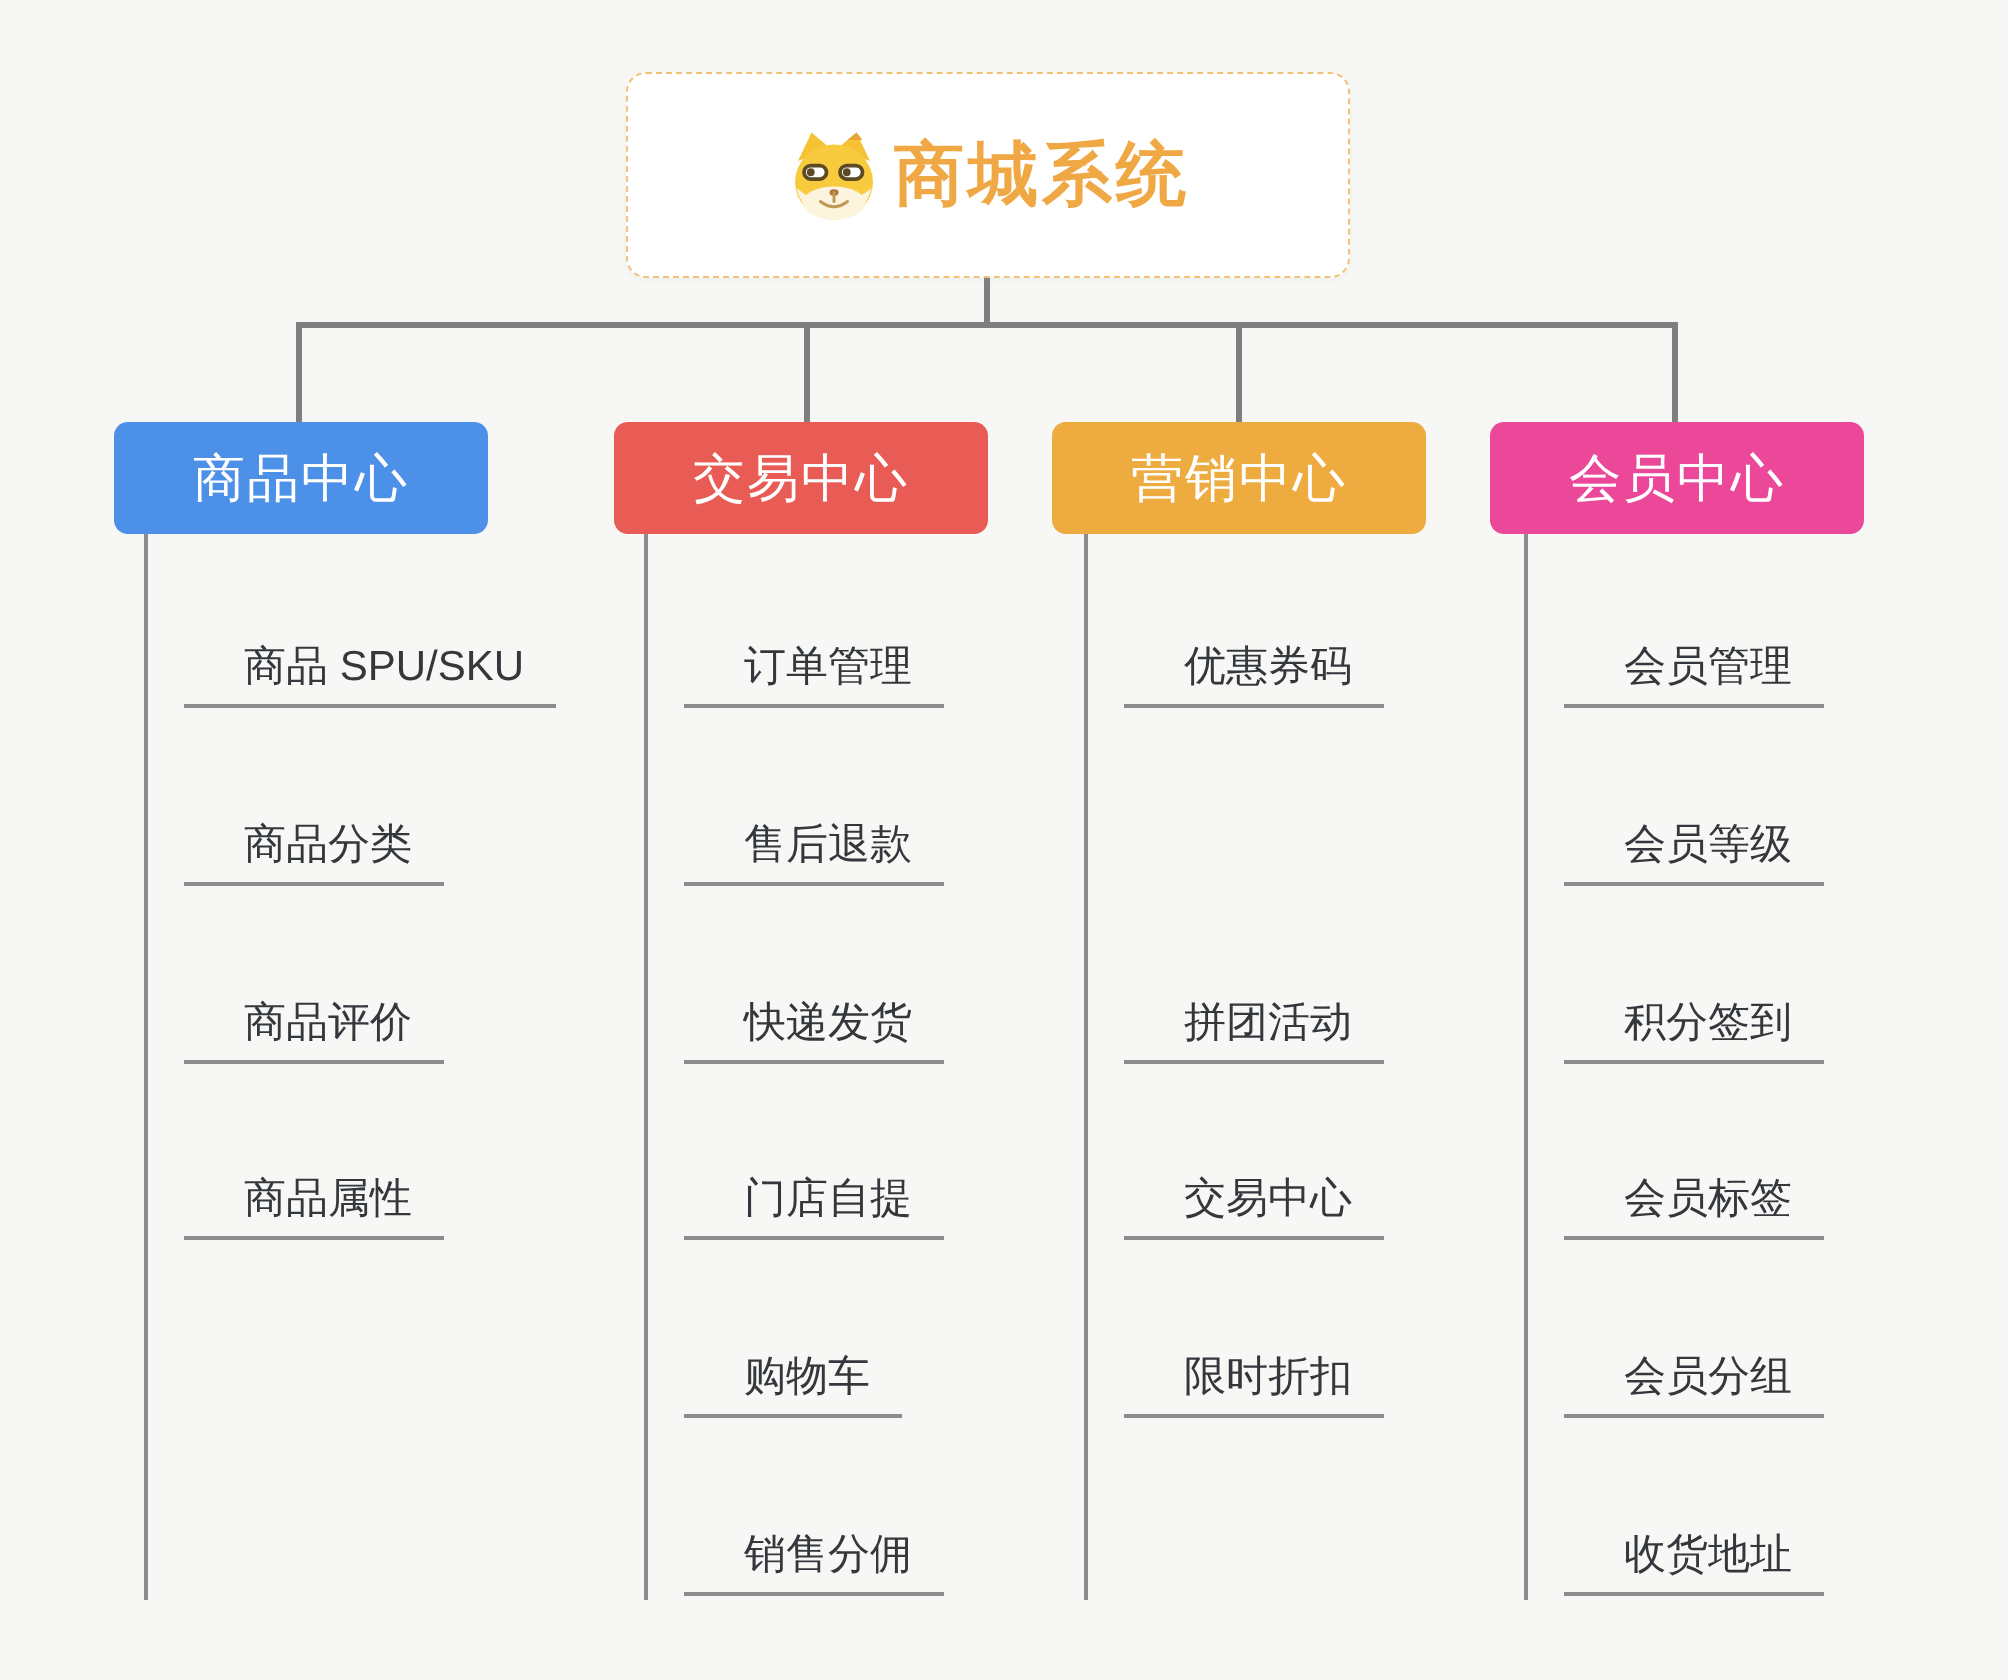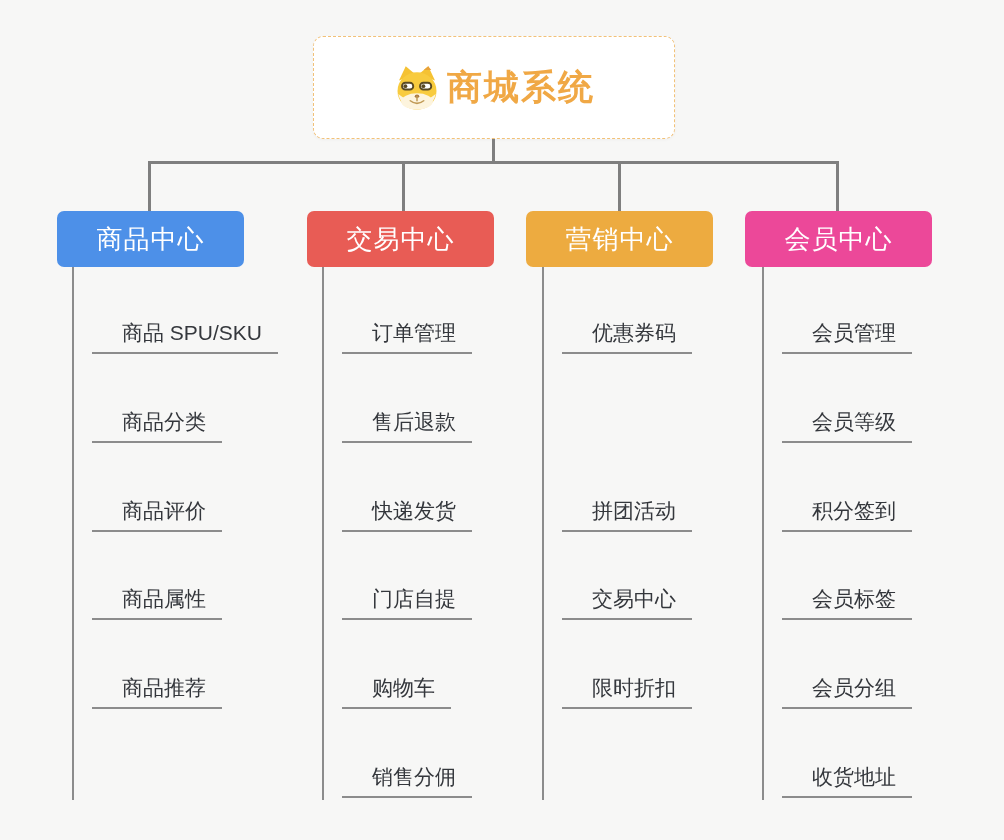--- a/index.html
+++ b/index.html
@@ -136,21 +136,20 @@
 
   <div class="leaf-line" style="left:72px;  top:267px; height:533px;"></div>
   <div class="leaf-line" style="left:322px; top:267px; height:533px;"></div>
   <div class="leaf-line" style="left:542px; top:267px; height:533px;"></div>
   <div class="leaf-line" style="left:762px; top:267px; height:533px;"></div>
 
   <div class="leaf col-1 row-1">商品 SPU/SKU</div>
   <div class="leaf col-1 row-2">商品分类</div>
   <div class="leaf col-1 row-3">商品评价</div>
   <div class="leaf col-1 row-4">商品属性</div>
-  <div class="leaf col-1 row-5">商品推荐</div>
 
   <div class="leaf col-2 row-1">订单管理</div>
   <div class="leaf col-2 row-2">售后退款</div>
   <div class="leaf col-2 row-4">门店自提</div>
   <div class="leaf col-2 row-3">快递发货</div>
   <div class="leaf col-2 row-5">购物车</div>
   <div class="leaf col-2 row-6">销售分佣</div>
 
   <div class="leaf col-3 row-1">优惠券码</div>
   <div class="leaf col-3 row-3">拼团活动</div>

